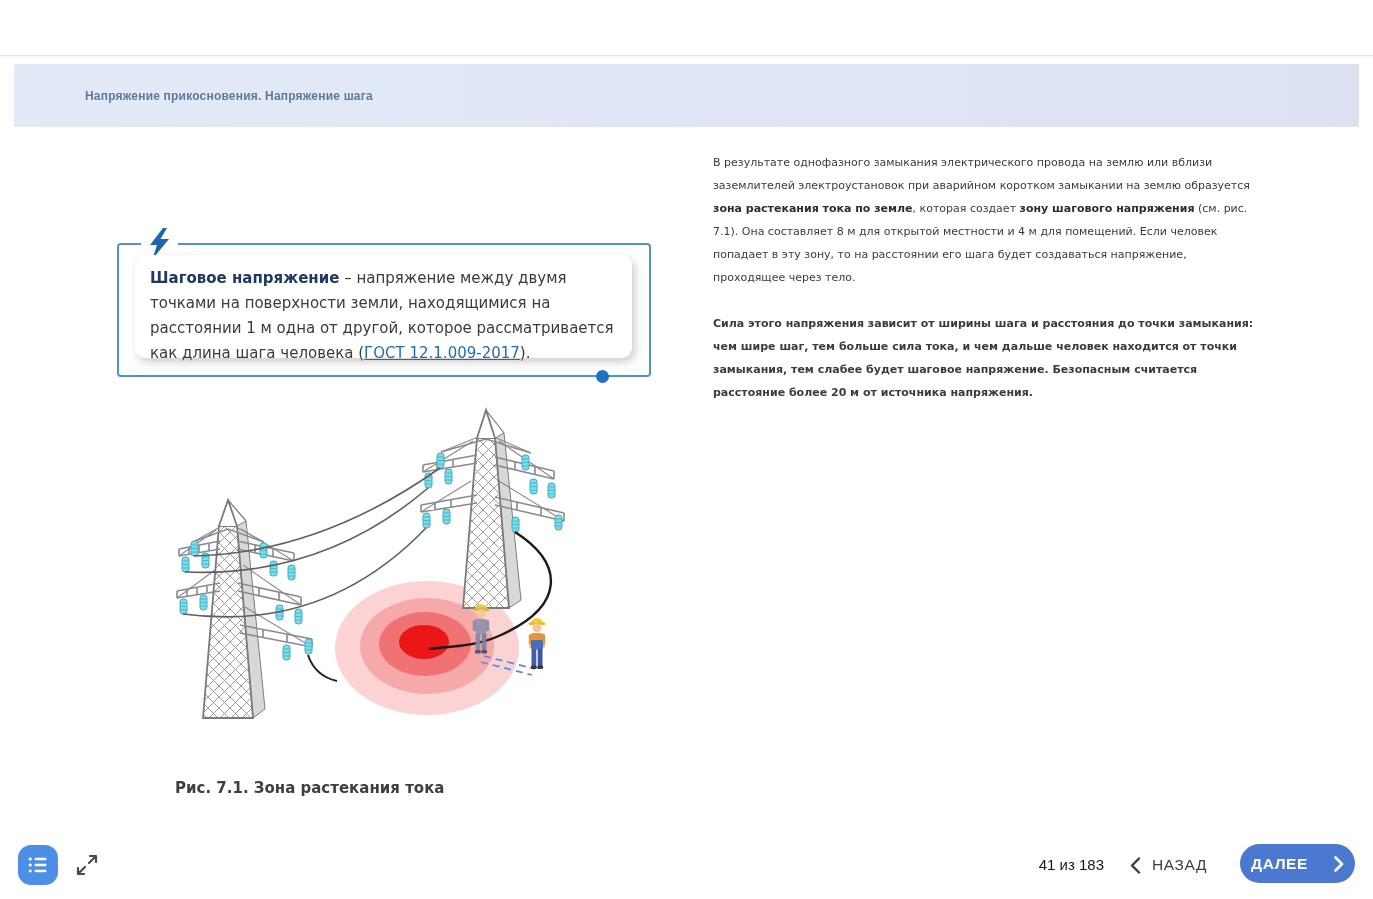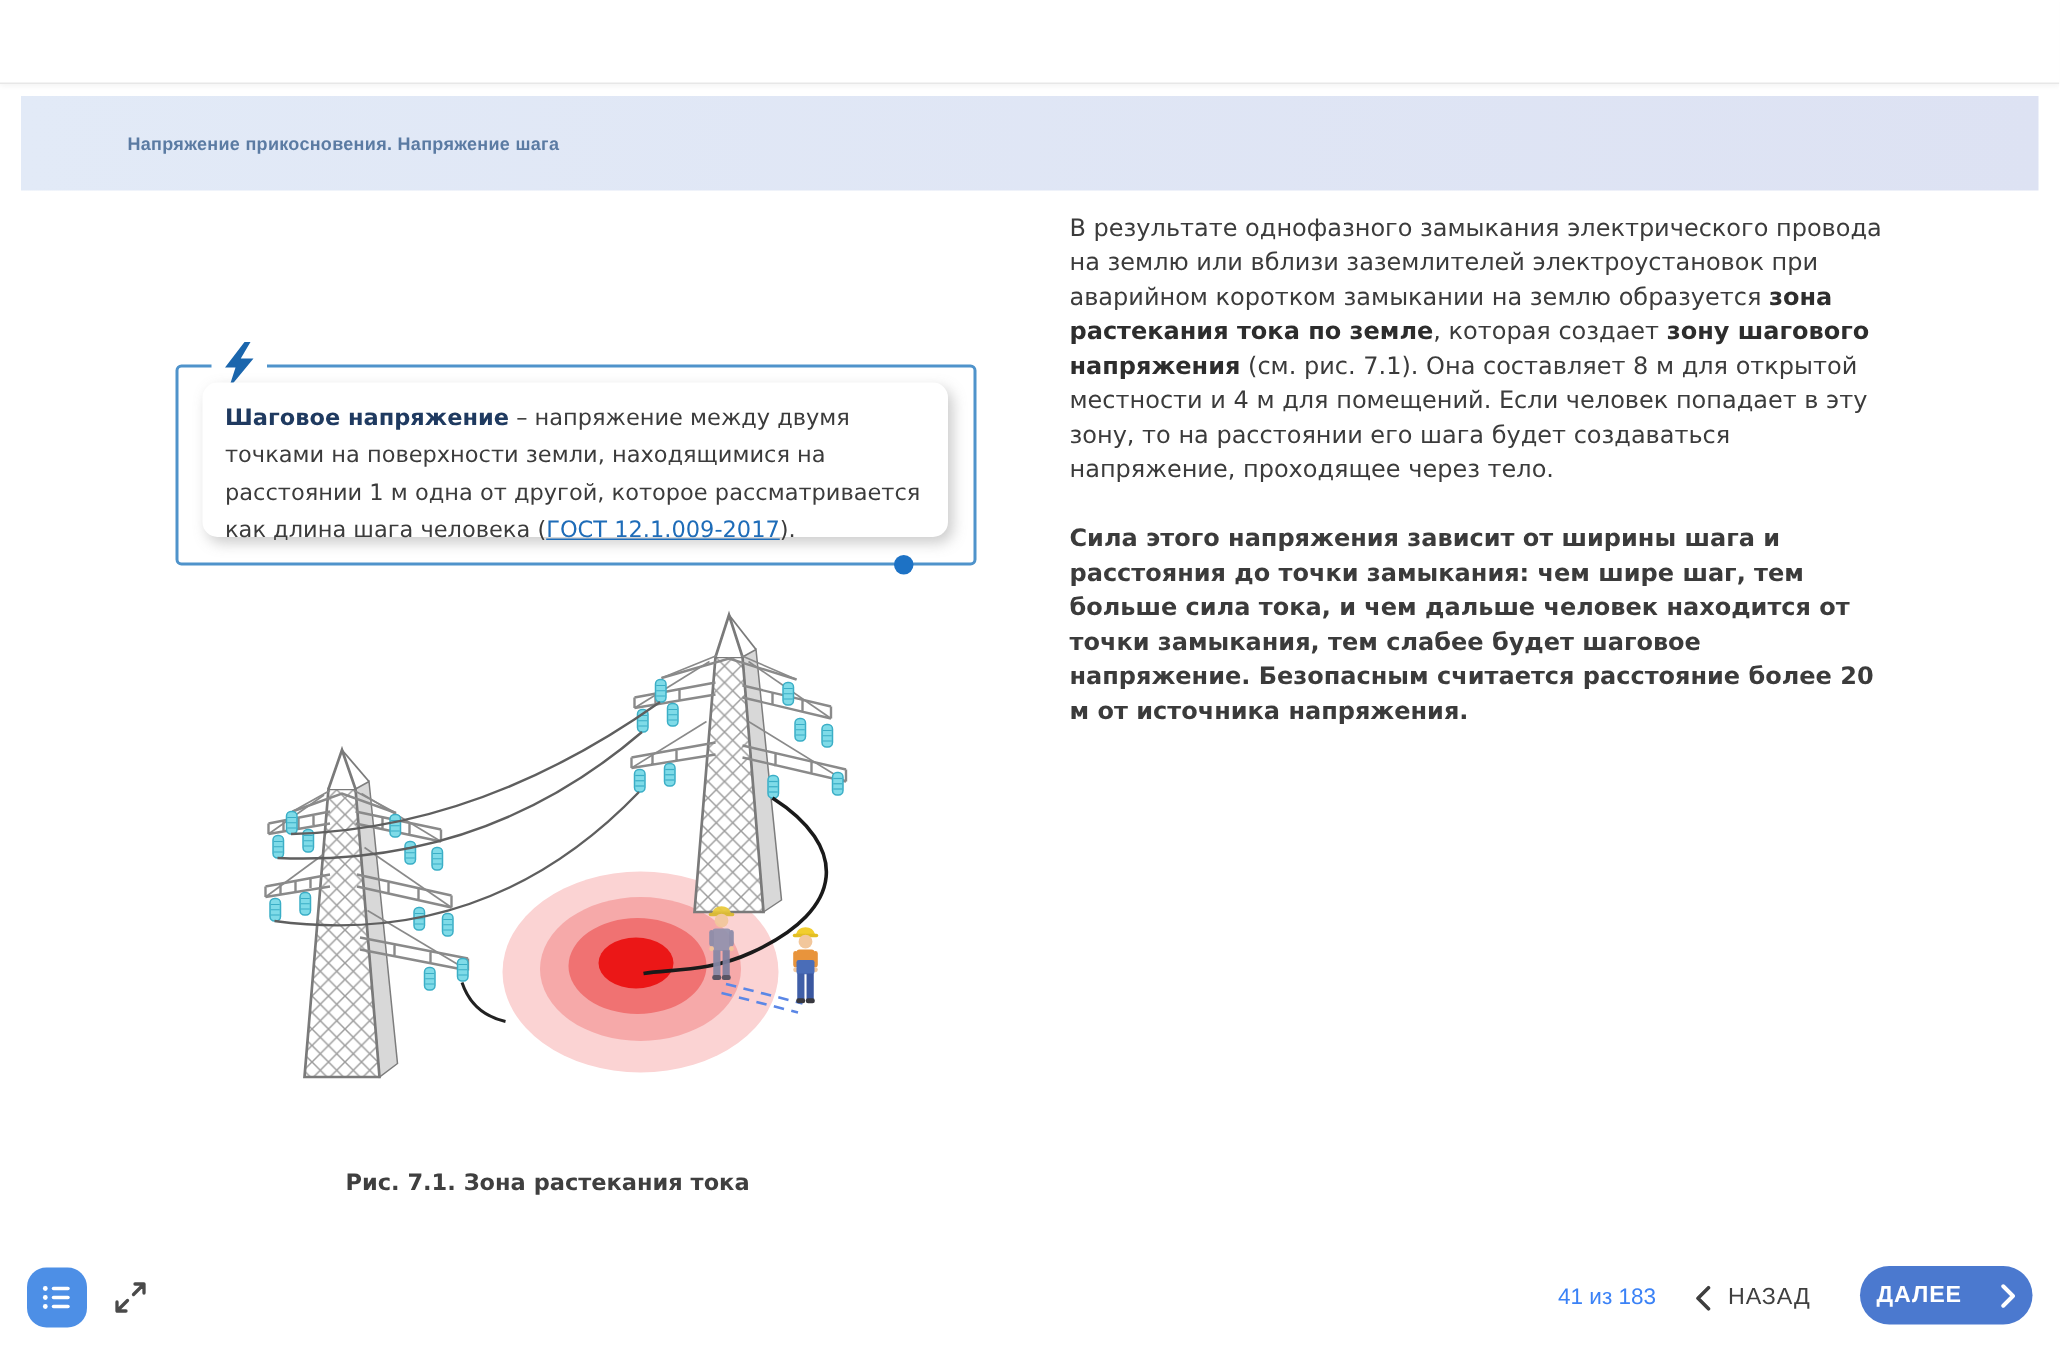--- a/index.html
+++ b/index.html
@@ -10,45 +10,45 @@
              border-bottom:1px solid #e7e7e7;box-shadow:0 1px 4px rgba(0,0,0,.05);}
   
   .band{position:absolute;left:14px;right:14px;top:64px;height:63px;
         background:linear-gradient(90deg,#e2eaf7 0%,#dde2f3 100%);
         display:flex;align-items:center;}
   .band .title{margin-left:71px;font-family:"Liberation Sans",sans-serif;font-size:12px;
                font-weight:700;color:#5b7ba3;letter-spacing:.2px;}
   
   .intro{position:absolute;left:123px;top:149px;width:545px;font-size:15.5px;line-height:23px;}
   .intro b,.rcol b{color:#2d2d2d;}
-  .rcol{position:absolute;left:713px;top:140px;width:545px;font-size:16px;line-height:23px;}
+  .rcol{position:absolute;left:713px;top:151px;width:545px;font-size:11px;line-height:23px;}
   .rcol .p2{margin-top:23px;font-weight:bold;}
   
   .callout{position:absolute;left:117px;top:243px;width:530px;height:130px;
            border:2px solid #4f93cb;border-radius:4px;}
   .bolt-wrap{position:absolute;left:22px;top:-17px;background:#fff;padding:0 7px;line-height:0;}
   .card{position:absolute;left:16px;top:10px;width:497px;height:103px;background:#fff;
         border-radius:10px;box-shadow:3px 4px 9px rgba(110,110,110,.35);
         padding:11px 15px;box-sizing:border-box;font-size:15px;line-height:25px;}
   .card .term{font-weight:700;color:#1f3a60;}
   .card a{color:#1e6cb8;text-decoration:underline;cursor:pointer;}
   .dot{position:absolute;right:40px;bottom:-8px;width:13px;height:13px;border-radius:50%;
        background:#1d72c5;}
   
   .figure{position:absolute;left:175px;top:378px;width:520px;height:400px;}
-  .caption{position:absolute;left:175px;top:779px;width:380px;text-align:center;
+  .caption{position:absolute;left:175px;top:779px;width:380px;
            font-size:15px;font-weight:700;color:#3f3f3f;}
   
   .menu-btn{position:absolute;left:18px;top:845px;width:40px;height:40px;border-radius:13px;
             background:#4d8fe6;border:none;display:flex;align-items:center;justify-content:center;
             cursor:pointer;padding:0;}
   .expand-btn{position:absolute;left:74px;top:852px;width:26px;height:26px;background:none;
               border:none;cursor:pointer;padding:0;line-height:0;}
   .counter{position:absolute;left:1000px;top:856px;width:104px;text-align:right;
-           font-family:"Liberation Sans",sans-serif;font-size:15px;color:#3b82f6;}
+           font-family:"Liberation Sans",sans-serif;font-size:15px;color:#0f172a;}
   .back-btn{position:absolute;left:1130px;top:850px;height:30px;display:flex;align-items:center;
             gap:11px;background:none;border:none;font-family:"Liberation Sans",sans-serif;
             font-size:15.5px;color:#3f3f3f;letter-spacing:.6px;cursor:pointer;padding:0;}
   .next-btn{position:absolute;left:1240px;top:844px;width:115px;height:39px;border-radius:20px;
             background:#4b79cf;border:none;color:#fff;font-family:"Liberation Sans",sans-serif;
             font-size:15.5px;font-weight:700;letter-spacing:.6px;display:flex;align-items:center;
             justify-content:center;gap:26px;cursor:pointer;}
 </style>
 </head>
 <body>

